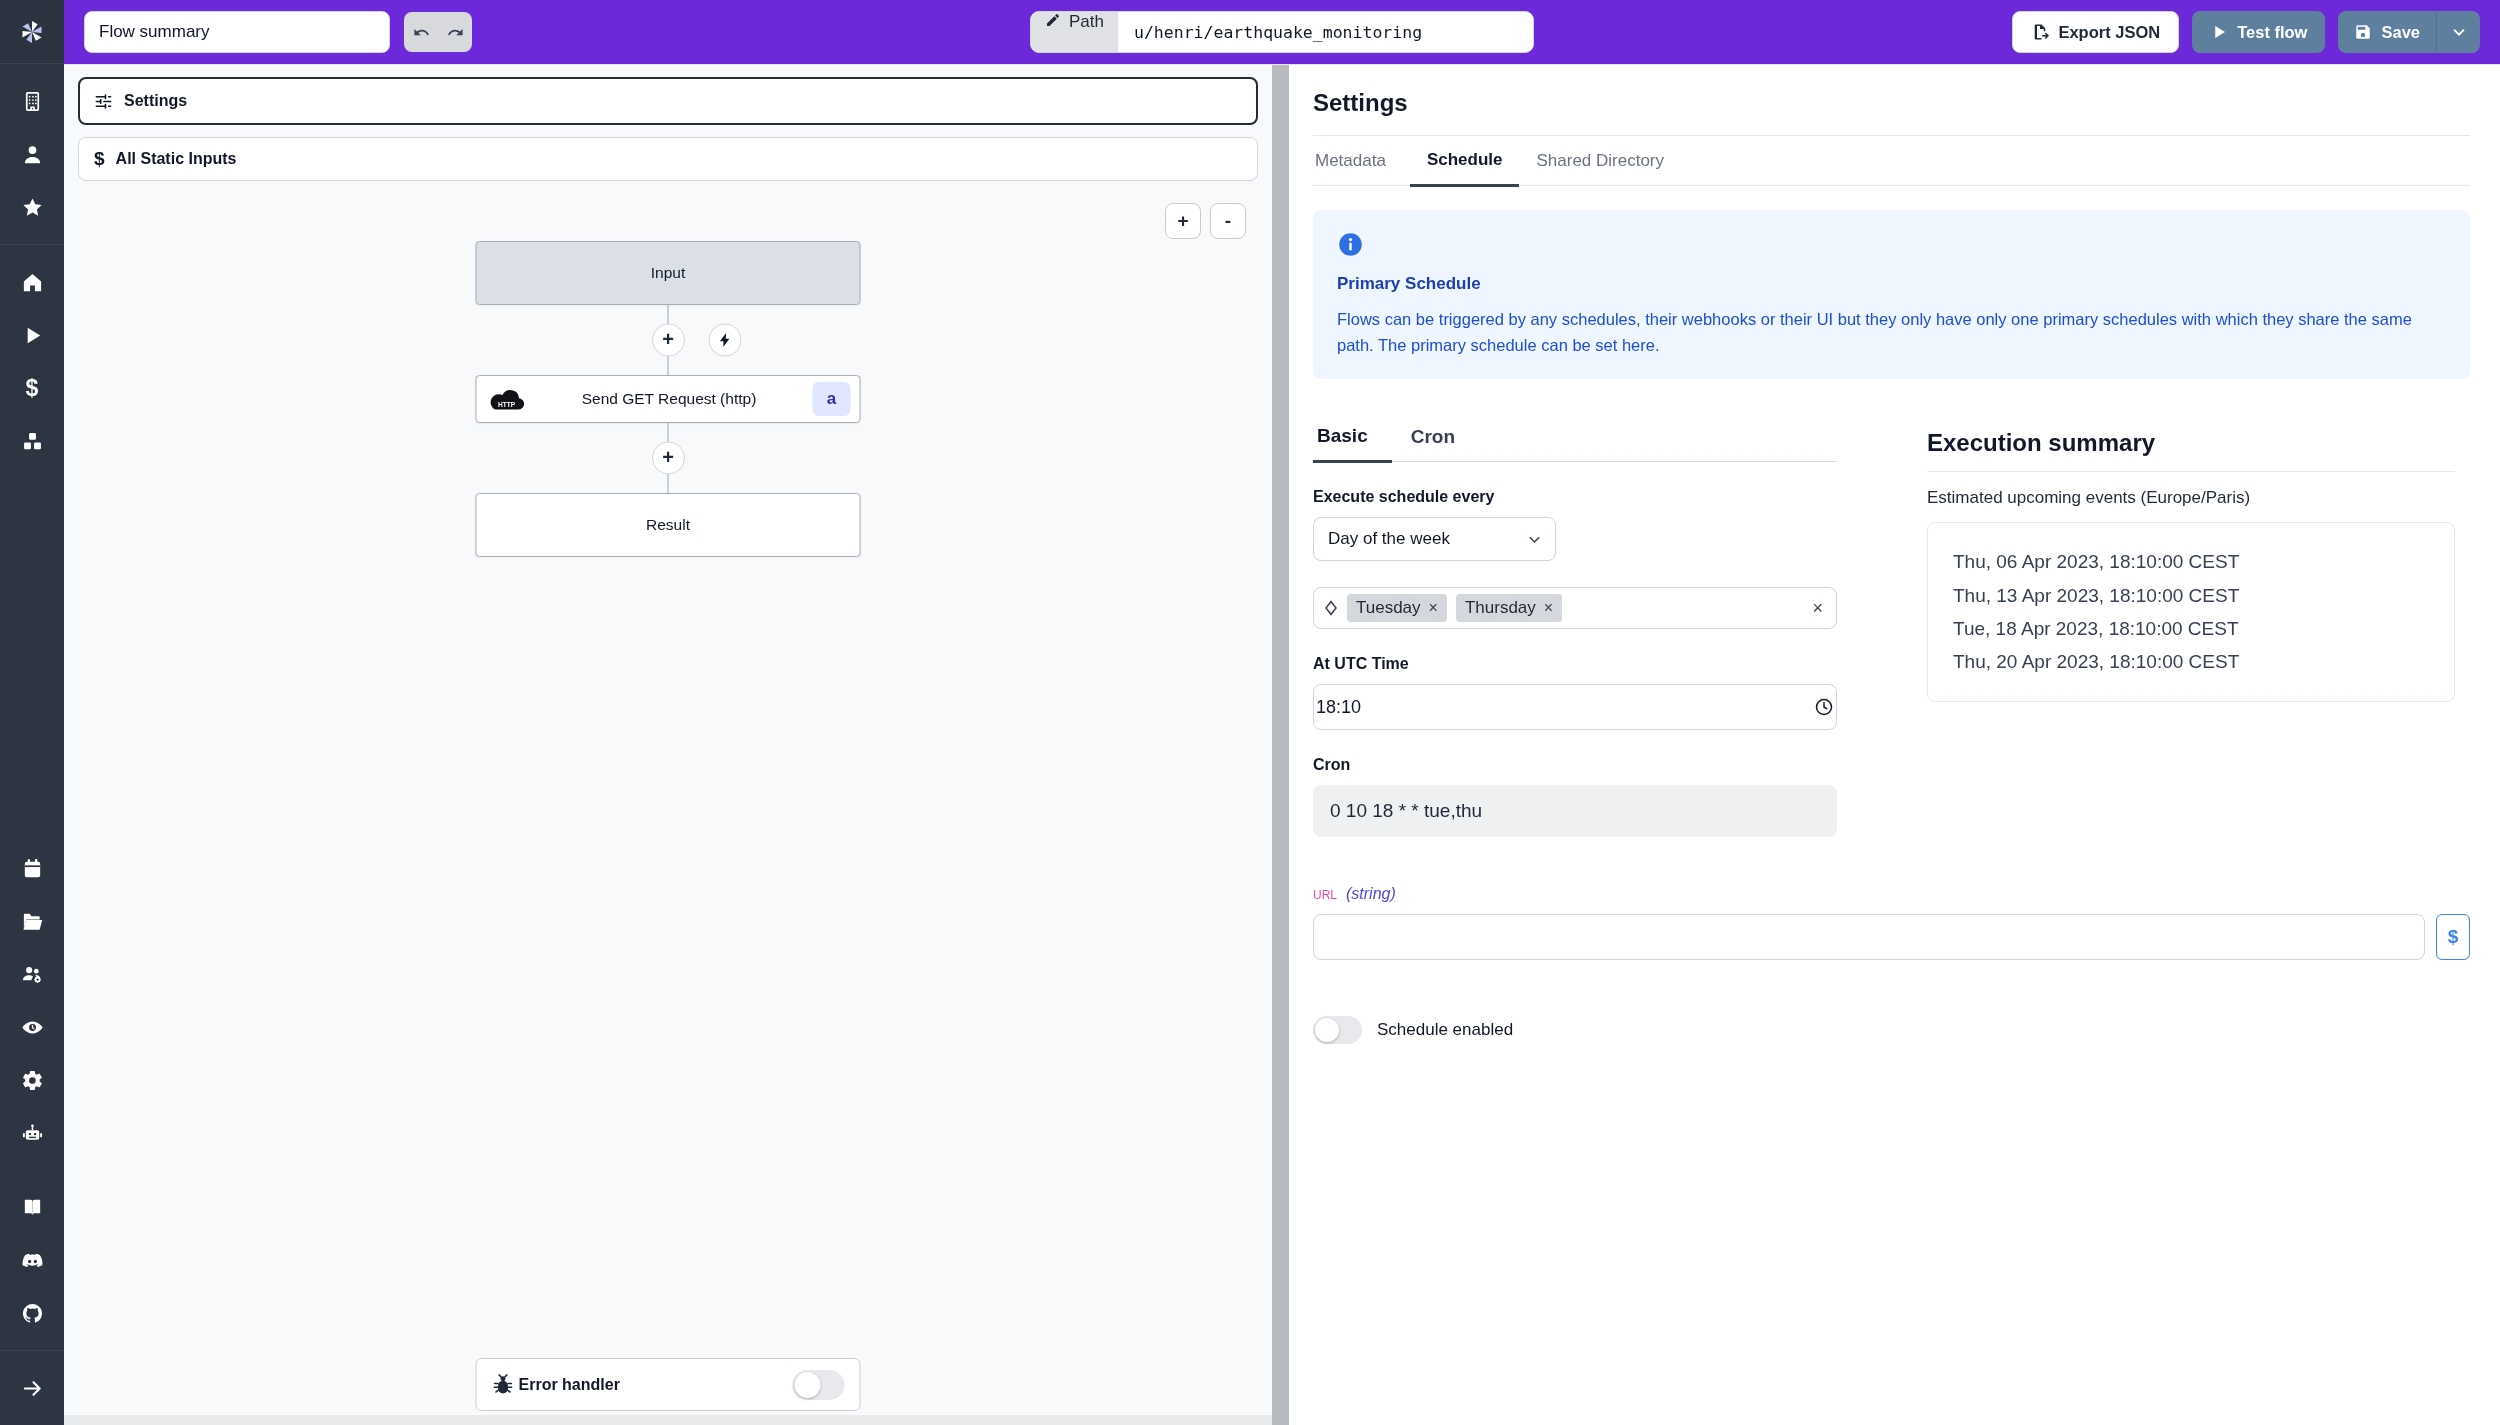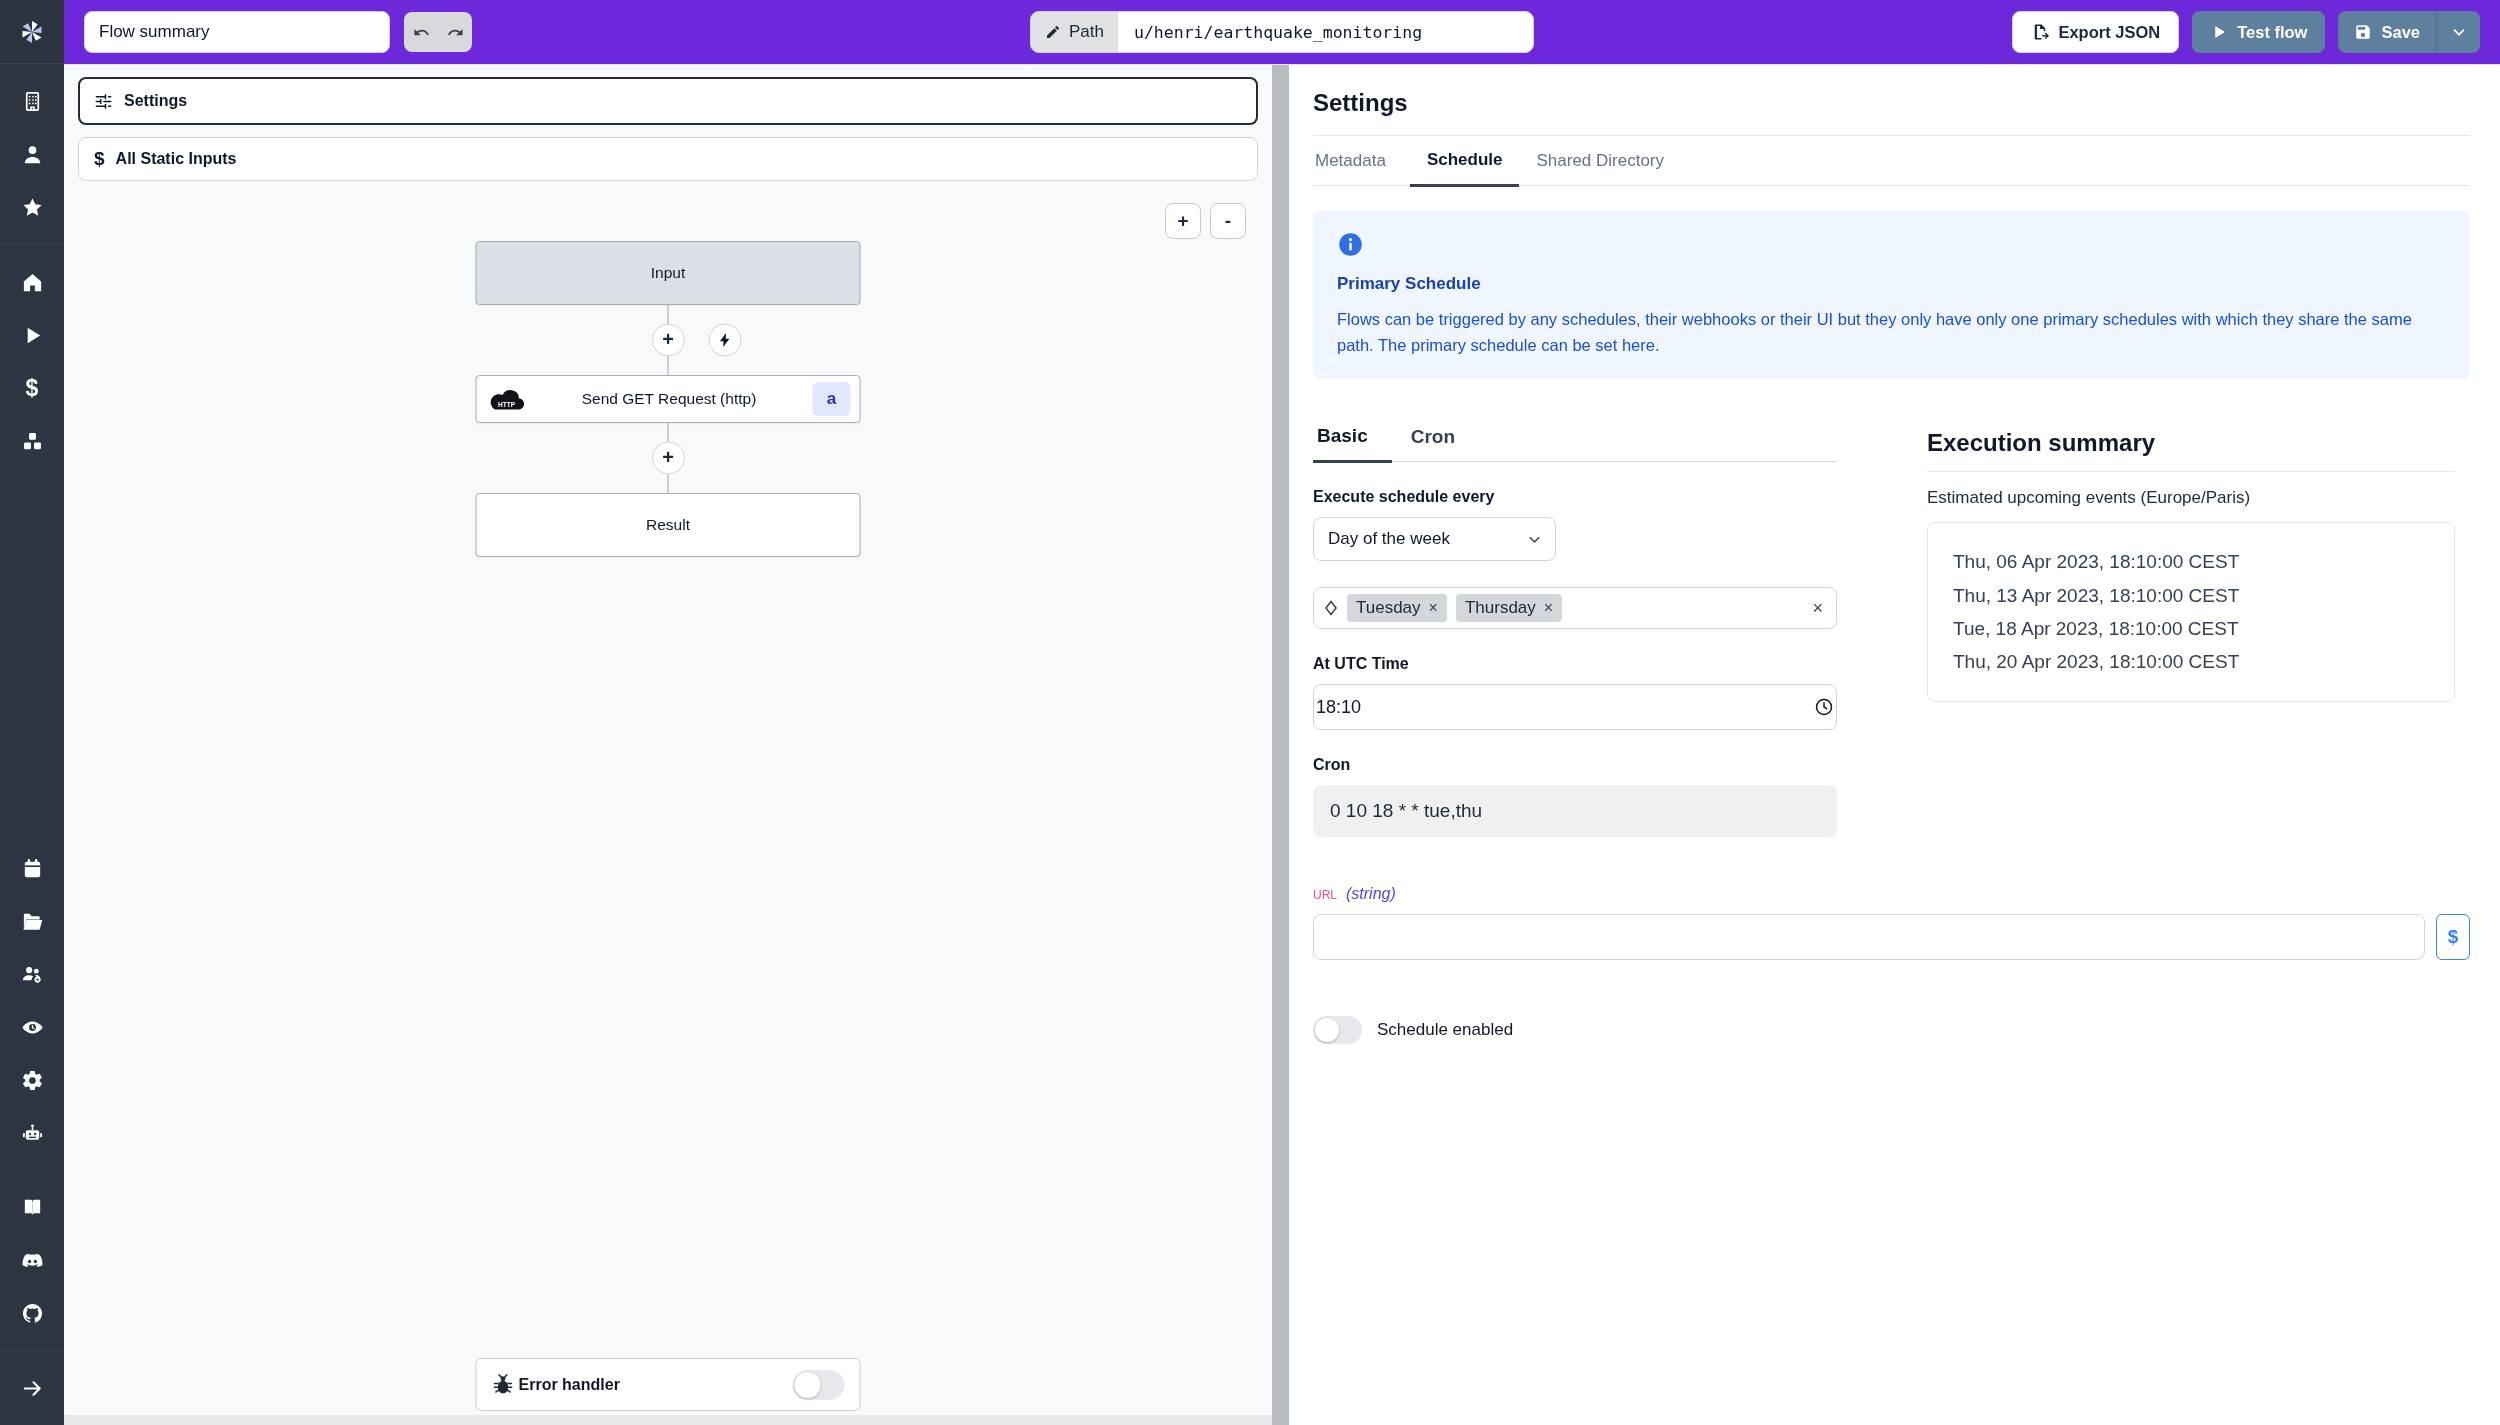--- a/index.html
+++ b/index.html
@@ -21,21 +21,21 @@
   .dollar-glyph { font-size: 23px; font-weight: 700; color: #fff; line-height: 1; }
 
   
   .main-col { flex: 1; display: flex; flex-direction: column; min-width: 0; }
   .topbar { height: 65px; background: #6d28d9; border-bottom: 1px solid #e5e7eb; display: flex; align-items: center; padding: 4px 20px; position: relative; flex-shrink: 0; }
   .flow-summary-input { width: 306px; height: 42px; border: 1px solid #d1d5db; border-radius: 8px; padding: 0 14px; font-size: 17px; color: #111827; }
   .undo-redo { display: flex; background: #d7d9dc; border-radius: 8px; height: 40px; margin-left: 14px; overflow: hidden; }
   .undo-redo button { width: 34px; display: flex; align-items: center; justify-content: center; color: #374151; }
   .undo-redo svg { width: 17px; height: 17px; }
   .path-pill { position: absolute; left: 50%; transform: translateX(-50%); display: flex; height: 42px; border: 1px solid #d1d5db; border-radius: 9px; overflow: hidden; background: #fff; }
-  .path-left { background: #dfe1e4; display: flex; align-items: center; gap: 8px; padding: 0 14px; font-size: 17px; color: #1f2937; }
+  .path-left { background: #dfe1e4; display: flex; align-items: flex-start; gap: 8px; padding: 0 14px; font-size: 17px; color: #1f2937; }
   .path-left svg { width: 16px; height: 16px; }
   .path-value { border: none; width: 415px; padding: 0 16px; font-family: "DejaVu Sans Mono", monospace; font-size: 16.5px; color: #111827; }
   .topbar-right { margin-left: auto; display: flex; align-items: center; gap: 13px; }
   .btn { height: 42px; border-radius: 8px; display: flex; align-items: center; gap: 9px; padding: 0 18px; font-size: 16.5px; font-weight: 600; }
   .btn svg { width: 18px; height: 18px; }
   .btn-outline { background: #fff; border: 1px solid #d1d5db; color: #1f2937; }
   .btn-blue { background: #5e7f9d; color: #fff; }
   .btn-split { display: flex; align-items: stretch; background: #5e7f9d; border-radius: 8px; overflow: hidden; height: 42px; }
   .btn-split .main { display: flex; align-items: center; gap: 9px; padding: 0 16px; color: #fff; font-size: 16.5px; font-weight: 600; }
   .btn-split .caret { width: 44px; display: flex; align-items: center; justify-content: center; border-left: 1px solid #50708c; color: #fff; }

